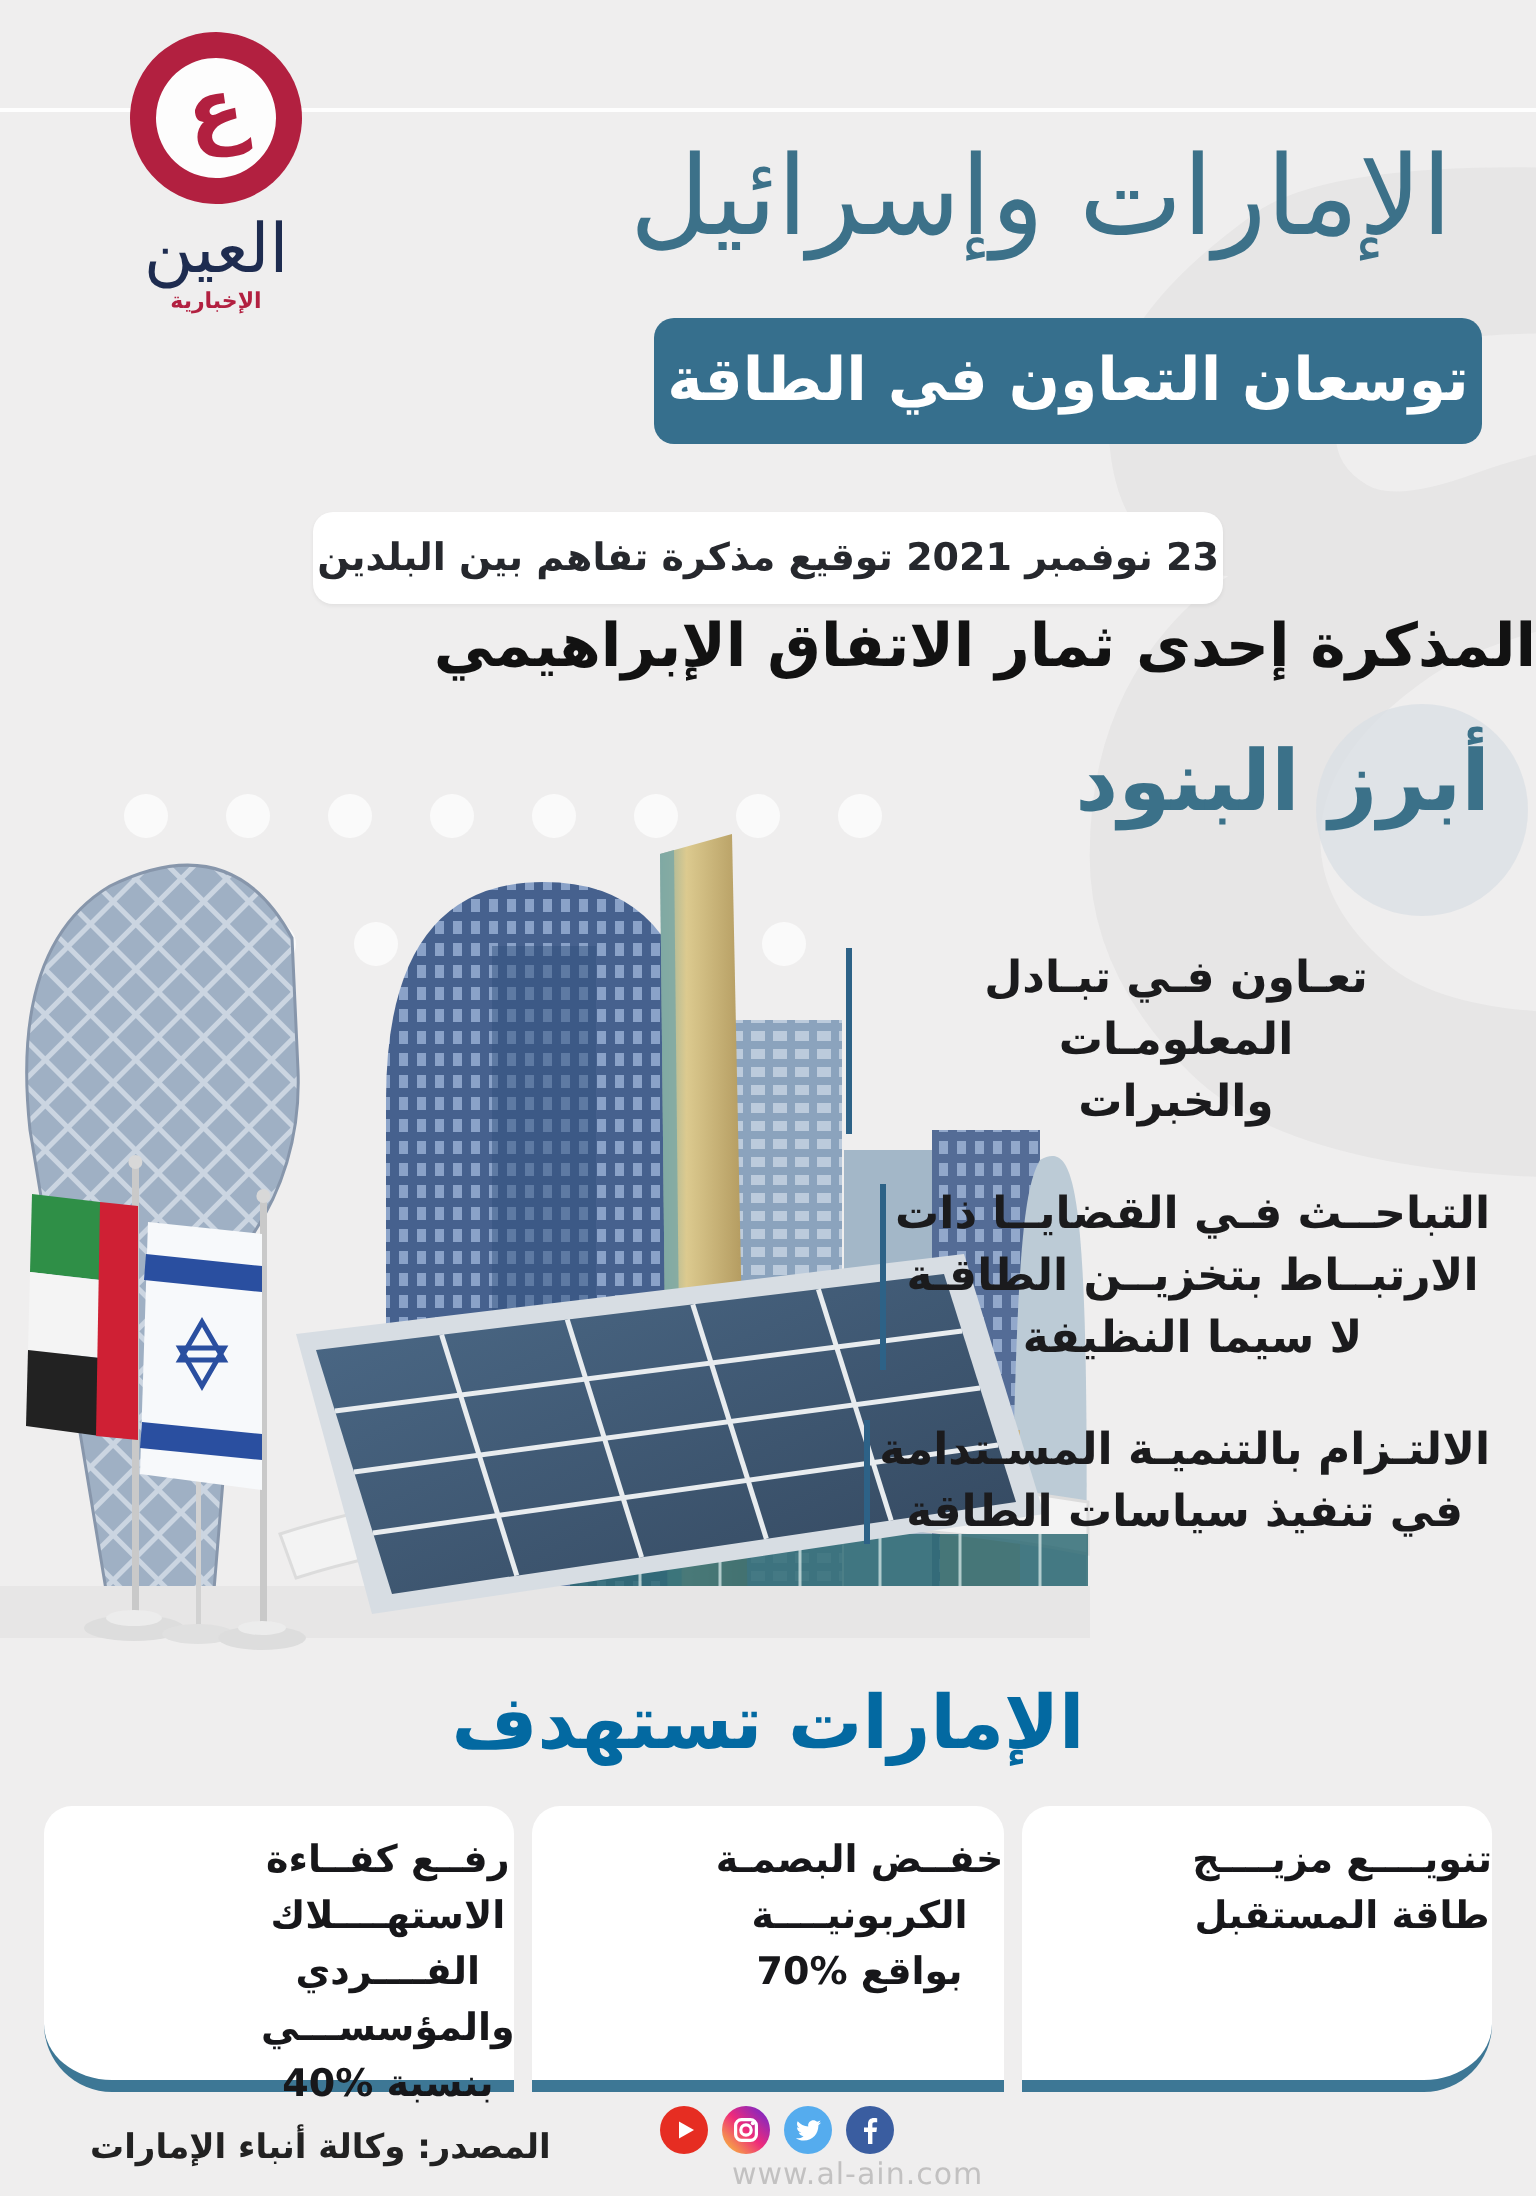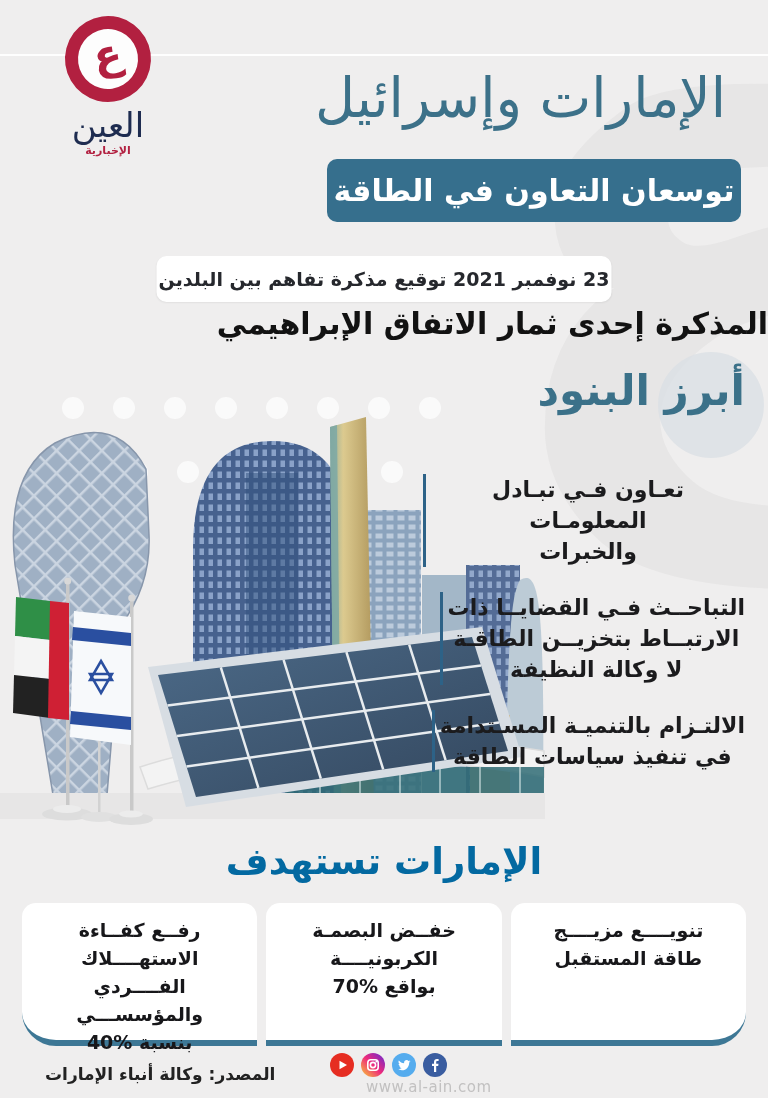--- a/index.html
+++ b/index.html
@@ -38,21 +38,21 @@
   .clauses-list{position:absolute;top:441px;right:23px;width:322px;z-index:3;text-align:right;margin-top:33px;}
   .clause{margin-bottom:25px;}
   .clause-text{display:inline-block;border-left:3px solid #2d6287;padding-left:5px;font-size:22px;font-weight:bold;color:#1b1b1d;line-height:31px;white-space:pre-line;text-align:center;}
 
   
   .skyline{position:absolute;top:415px;left:0;z-index:2;}
 
   
   .targets-heading{position:absolute;top:840px;width:100%;text-align:center;font-size:37px;font-weight:bold;color:#0369a1;z-index:3;}
   .cards{position:absolute;top:903px;right:22px;left:22px;height:143px;display:flex;gap:9px;z-index:3;}
-  .card{flex:1;background:#ffffff;border-bottom:6px solid #3d7795;border-radius:14px 14px 0 0;display:flex;justify-content:center;padding-top:13px;box-sizing:border-box;}
+  .card{flex:1;background:#ffffff;border-bottom:6px solid #3d7795;border-radius:14px 14px 0 0;display:flex;justify-content:flex-start;padding-top:13px;box-sizing:border-box;}
   .card:first-child{border-radius:14px 14px 34px 0;}
   .card:last-child{border-radius:14px 14px 0 34px;}
   .card-text{font-size:19px;font-weight:bold;color:#17171a;line-height:28px;text-align:center;white-space:pre-line;}
 
   
   .source{position:absolute;top:1064px;left:45px;font-size:17px;font-weight:bold;color:#222222;z-index:3;}
   .social-row{position:absolute;top:1053px;left:330px;display:flex;gap:7px;direction:ltr;z-index:3;}
   .social{width:24px;height:24px;display:block;}
   .site-url{position:absolute;top:1078px;left:330px;font-size:15px;color:#c2c1c1;z-index:3;direction:ltr;letter-spacing:.5px;font-weight:normal;margin-left:36px;}
 </style>
@@ -97,21 +97,21 @@
 </div>
 <div class="memo">المذكرة إحدى ثمار الاتفاق الإبراهيمي</div>
 
 <div class="blob"></div>
 <div class="clauses-heading">أبرز البنود</div>
 <div class="clauses-list">
   <div class="clause"><span class="clause-text">تعـاون فـي تبـادل المعلومـات
 والخبرات</span></div>
   <div class="clause"><span class="clause-text">التباحــث فـي القضايــا ذات
 الارتبــاط بتخزيــن الطاقـة
-لا وكالة النظيفة</span></div>
+لا سيما النظيفة</span></div>
   <div class="clause"><span class="clause-text">الالتـزام بالتنميـة المسـتدامة
 في تنفيذ سياسات الطاقة</span></div>
 </div>
 
 <svg class="skyline" width="545" height="430" viewBox="0 0 545 430">
   <defs>
     <pattern id="winV" width="9" height="11" patternUnits="userSpaceOnUse">
       <rect width="9" height="11" fill="#46618e"></rect>
       <rect x="1.5" y="1.5" width="4.5" height="6.5" fill="#8aa2c8"></rect>
     </pattern>

